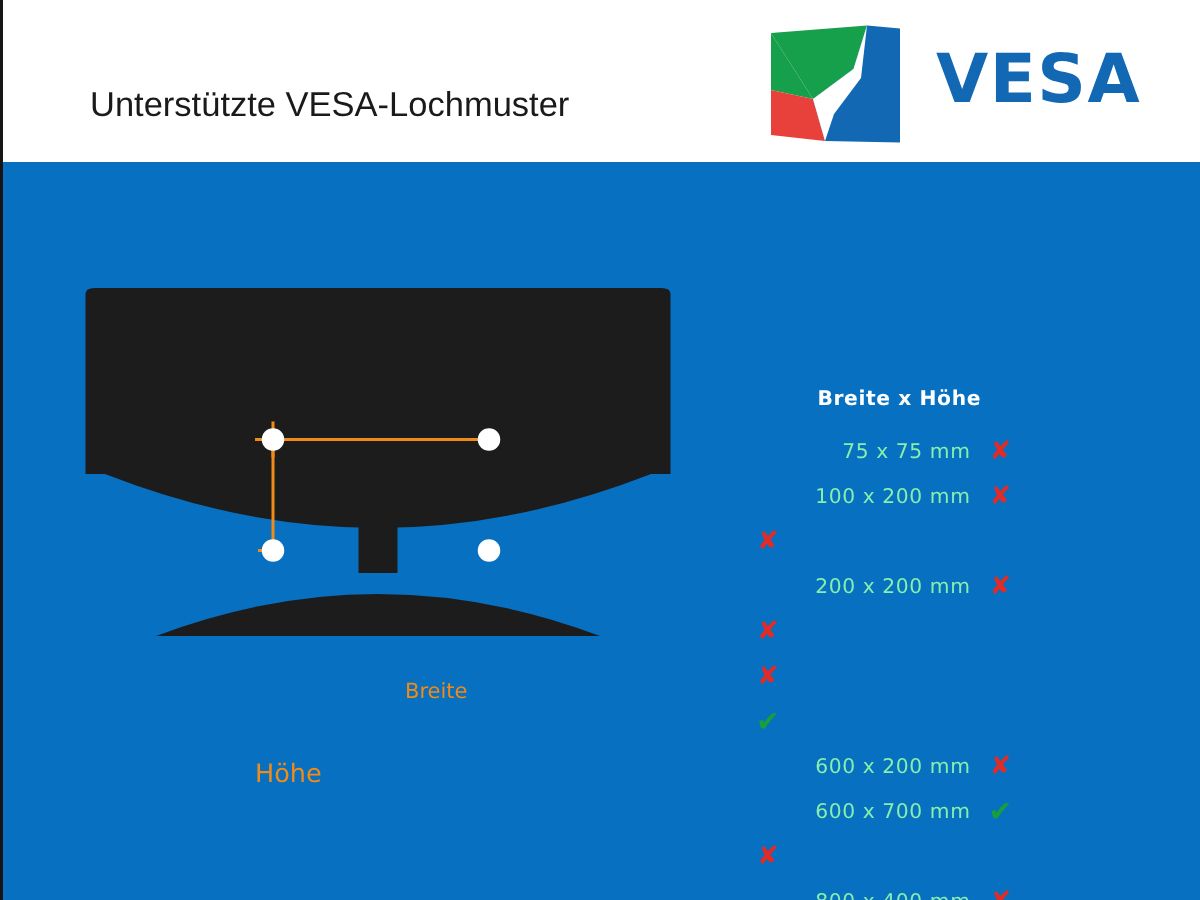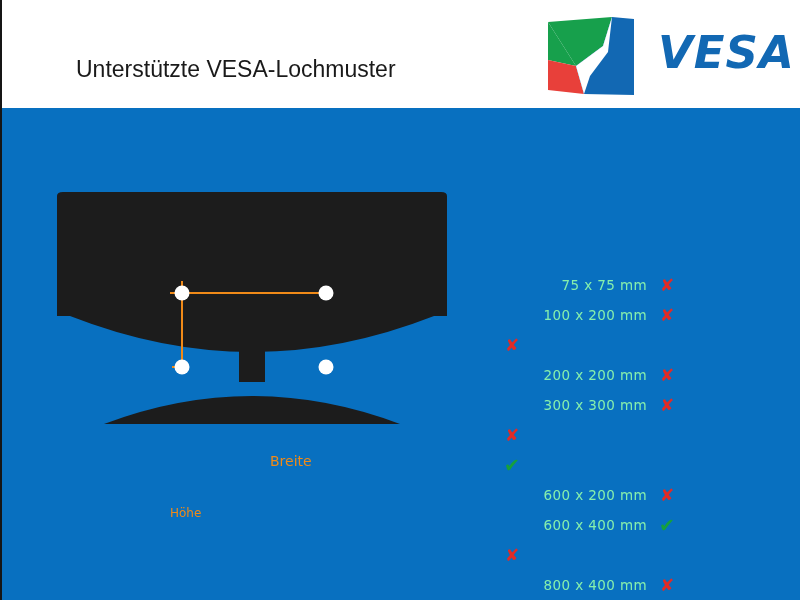--- a/index.html
+++ b/index.html
@@ -22,38 +22,37 @@
     position: absolute;
     left: 0; top: 0;
     width: 800px;
     height: 108px;
     background: #ffffff;
     border-left: 2px solid #151515;
     box-sizing: border-box;
   }
   #page-title {
     position: absolute;
-    left: 74px;
+    left: 58px;
     top: 56px;
     font-size: 23px;
     font-weight: 400;
     color: #1a1a1a;
     letter-spacing: 0px;
     white-space: nowrap;
     font-family: "Liberation Sans", sans-serif;
   }
 
   
   #vesa-logo {
     position: absolute;
-    left: 544px;
+    left: 510px;
     top: 16px;
     width: 250px;
     height: 80px;
-    font-style: italic;
   }
   #vesa-mark {
     position: absolute;
     left: 0; top: 0;
     width: 90px; height: 82px;
   }
   #vesa-wordmark {
     position: absolute;
     left: 112px;
     top: 14px;
@@ -93,21 +92,21 @@
     top: 261px;
     font-size: 14px;
     color: #f08a18;
     font-family: "DejaVu Sans", sans-serif;
     white-space: nowrap;
   }
   #dim-label-hoehe {
     position: absolute;
     left: 128px;
     top: 314px;
-    font-size: 12px;
+    font-size: 17px;
     color: #f08a18;
     font-family: "DejaVu Sans", sans-serif;
     white-space: nowrap;
   }
 
   
   #spec-list {
     position: absolute;
     left: 490px;
     top: 150px;
@@ -207,52 +206,52 @@
         <circle cx="284" cy="175" r="7.5" fill="#FFFFFF"></circle>
       </svg>
 
       <div id="dim-label-breite">Breite</div>
 
       <div id="dim-label-hoehe">Höhe</div>
 
     </div>
 
     <div id="spec-list">
+      <div id="spec-heading">Breite x Höhe</div>
       <div id="spec-rows">
           <div class="spec-row">
             <div class="spec-label">75 x 75 mm</div>
             <div class="spec-mark mark-no">✘</div>
           </div>
           <div class="spec-row">
             <div class="spec-label">100 x 200 mm</div>
             <div class="spec-mark mark-no">✘</div>
           </div>
           <div class="spec-row">
             <div class="spec-mark mark-no">✘</div>
           </div>
           <div class="spec-row">
             <div class="spec-label">200 x 200 mm</div>
             <div class="spec-mark mark-no">✘</div>
           </div>
           <div class="spec-row">
-            <div class="spec-label">300 x 300 mm</div>
             <div class="spec-mark mark-no">✘</div>
           </div>
           <div class="spec-row">
             <div class="spec-mark mark-no">✘</div>
           </div>
           <div class="spec-row">
             <div class="spec-mark mark-yes">✔</div>
           </div>
           <div class="spec-row">
             <div class="spec-label">600 x 200 mm</div>
             <div class="spec-mark mark-no">✘</div>
           </div>
           <div class="spec-row">
-            <div class="spec-label">600 x 400 mm</div>
+            <div class="spec-label">600 x 700 mm</div>
             <div class="spec-mark mark-yes">✔</div>
           </div>
           <div class="spec-row">
             <div class="spec-mark mark-no">✘</div>
           </div>
           <div class="spec-row">
             <div class="spec-label">800 x 400 mm</div>
             <div class="spec-mark mark-no">✘</div>
           </div>
         </div>

